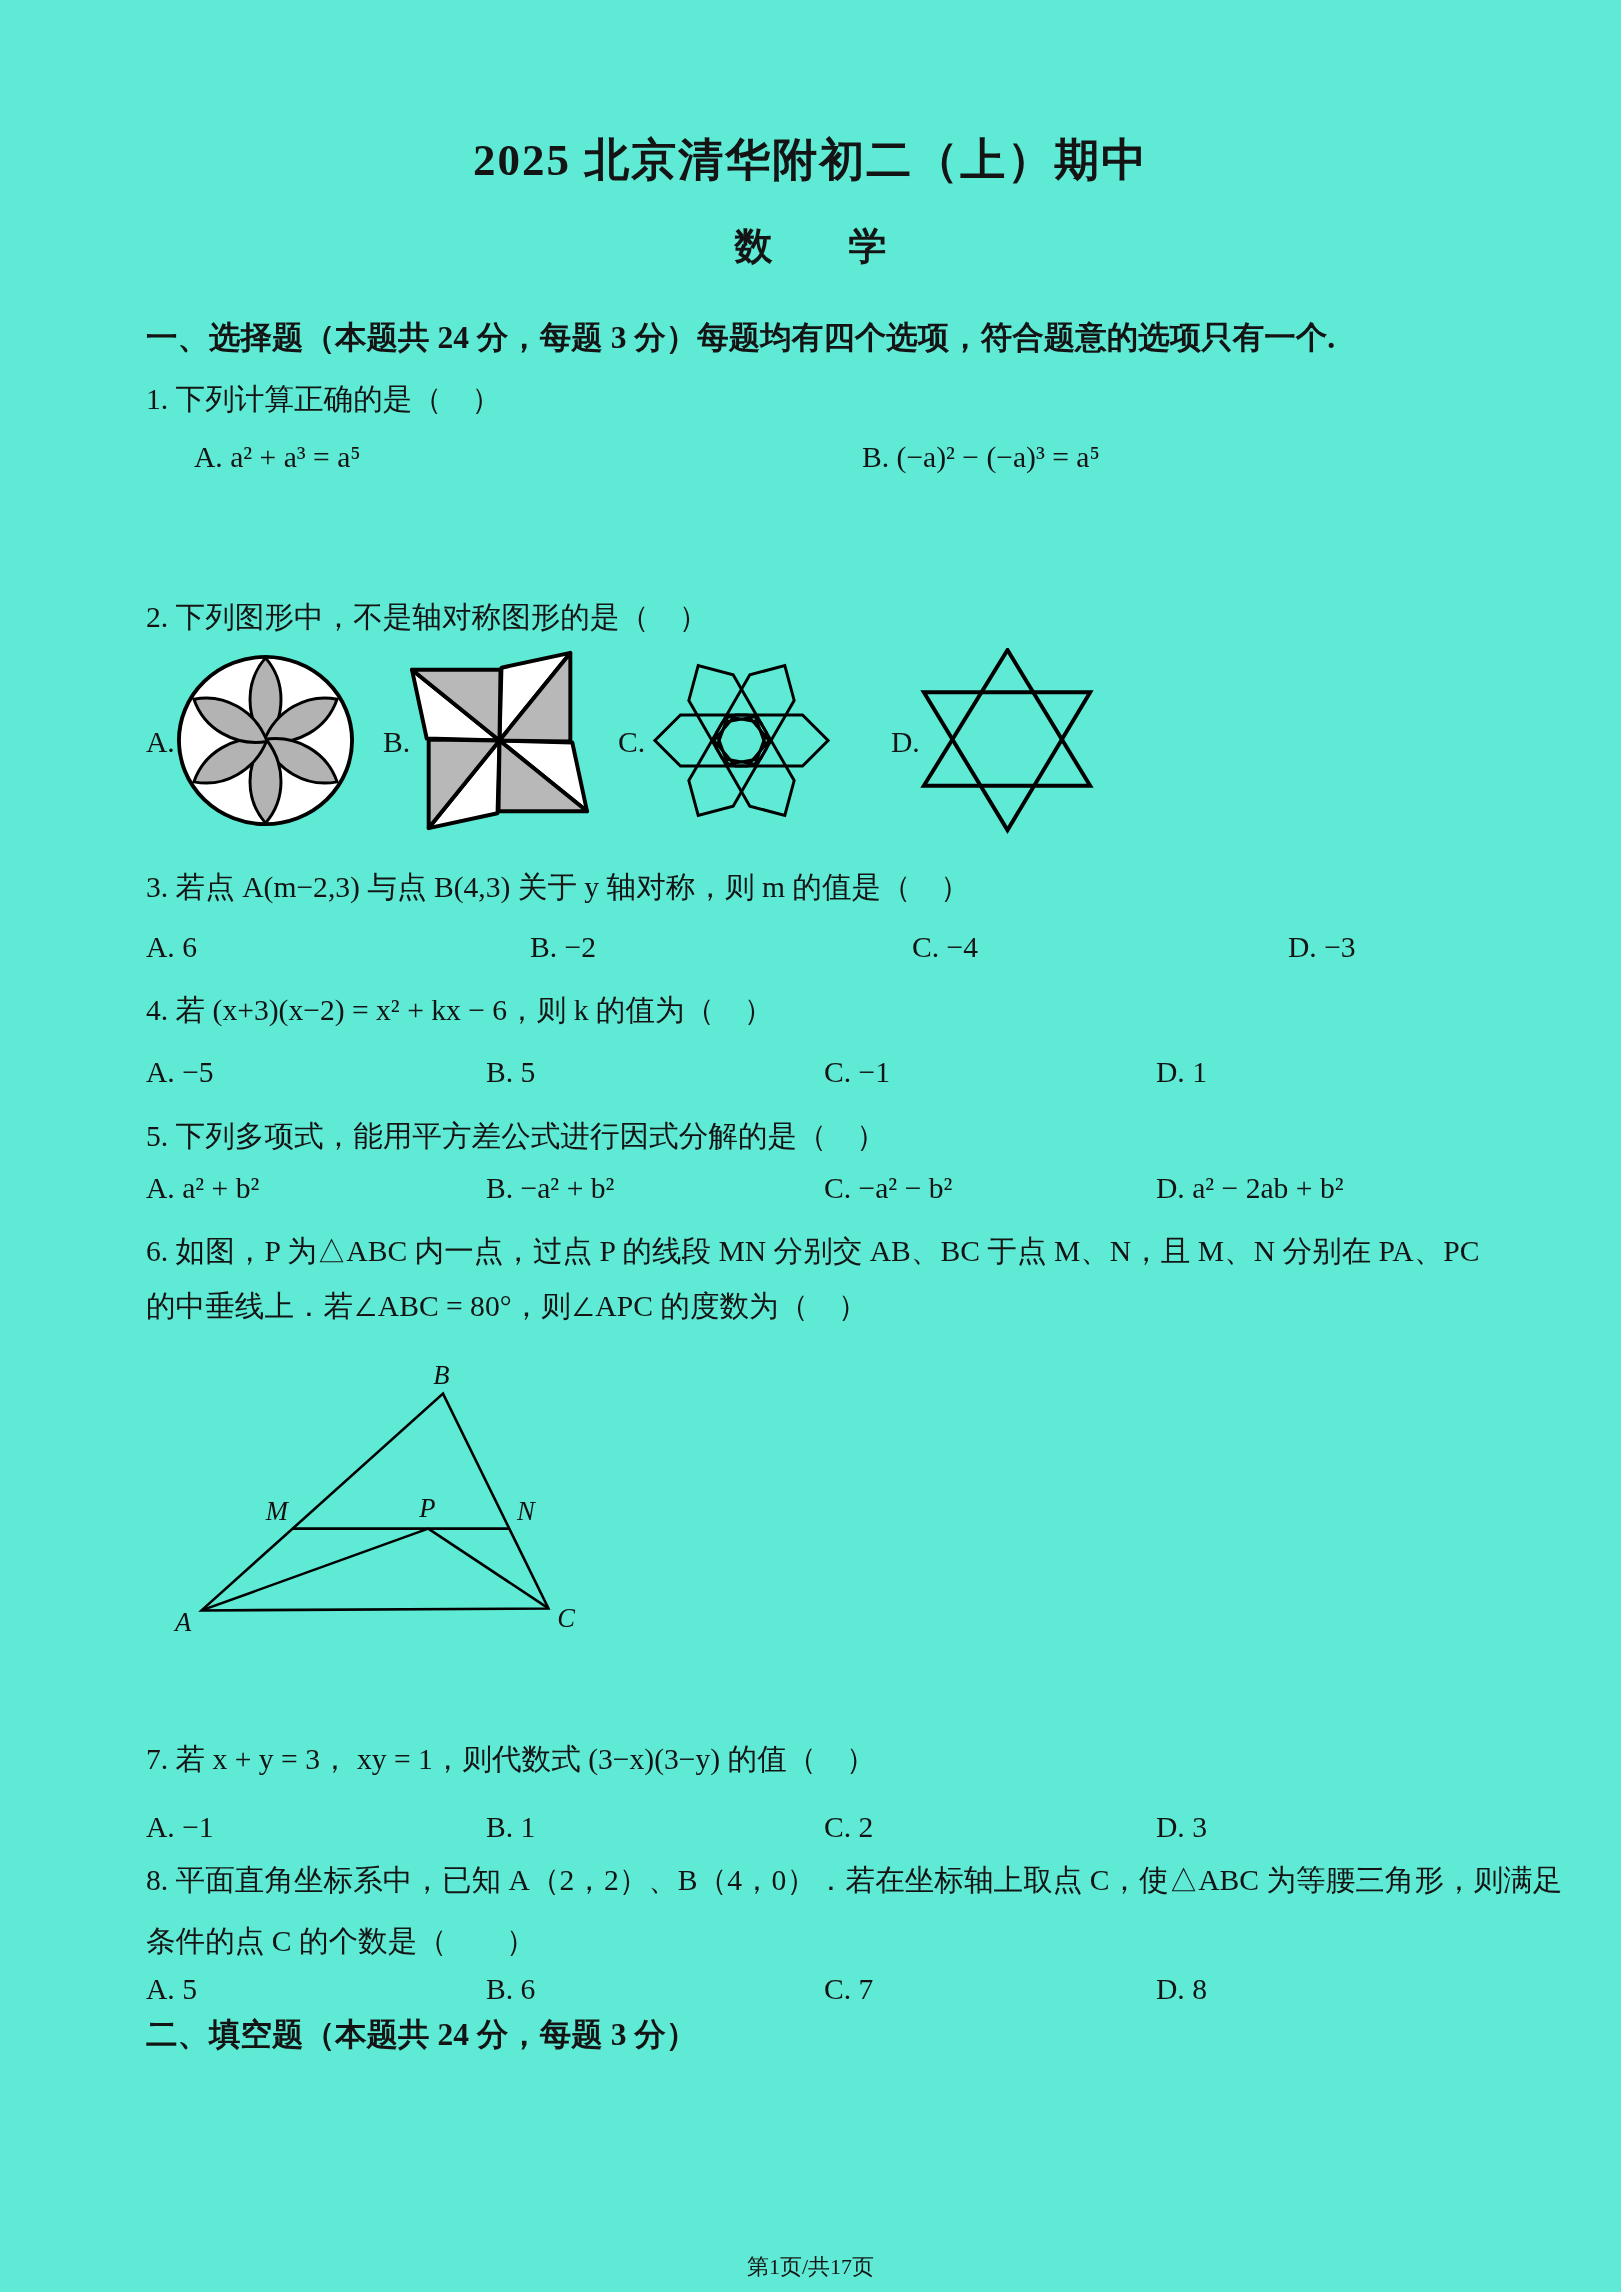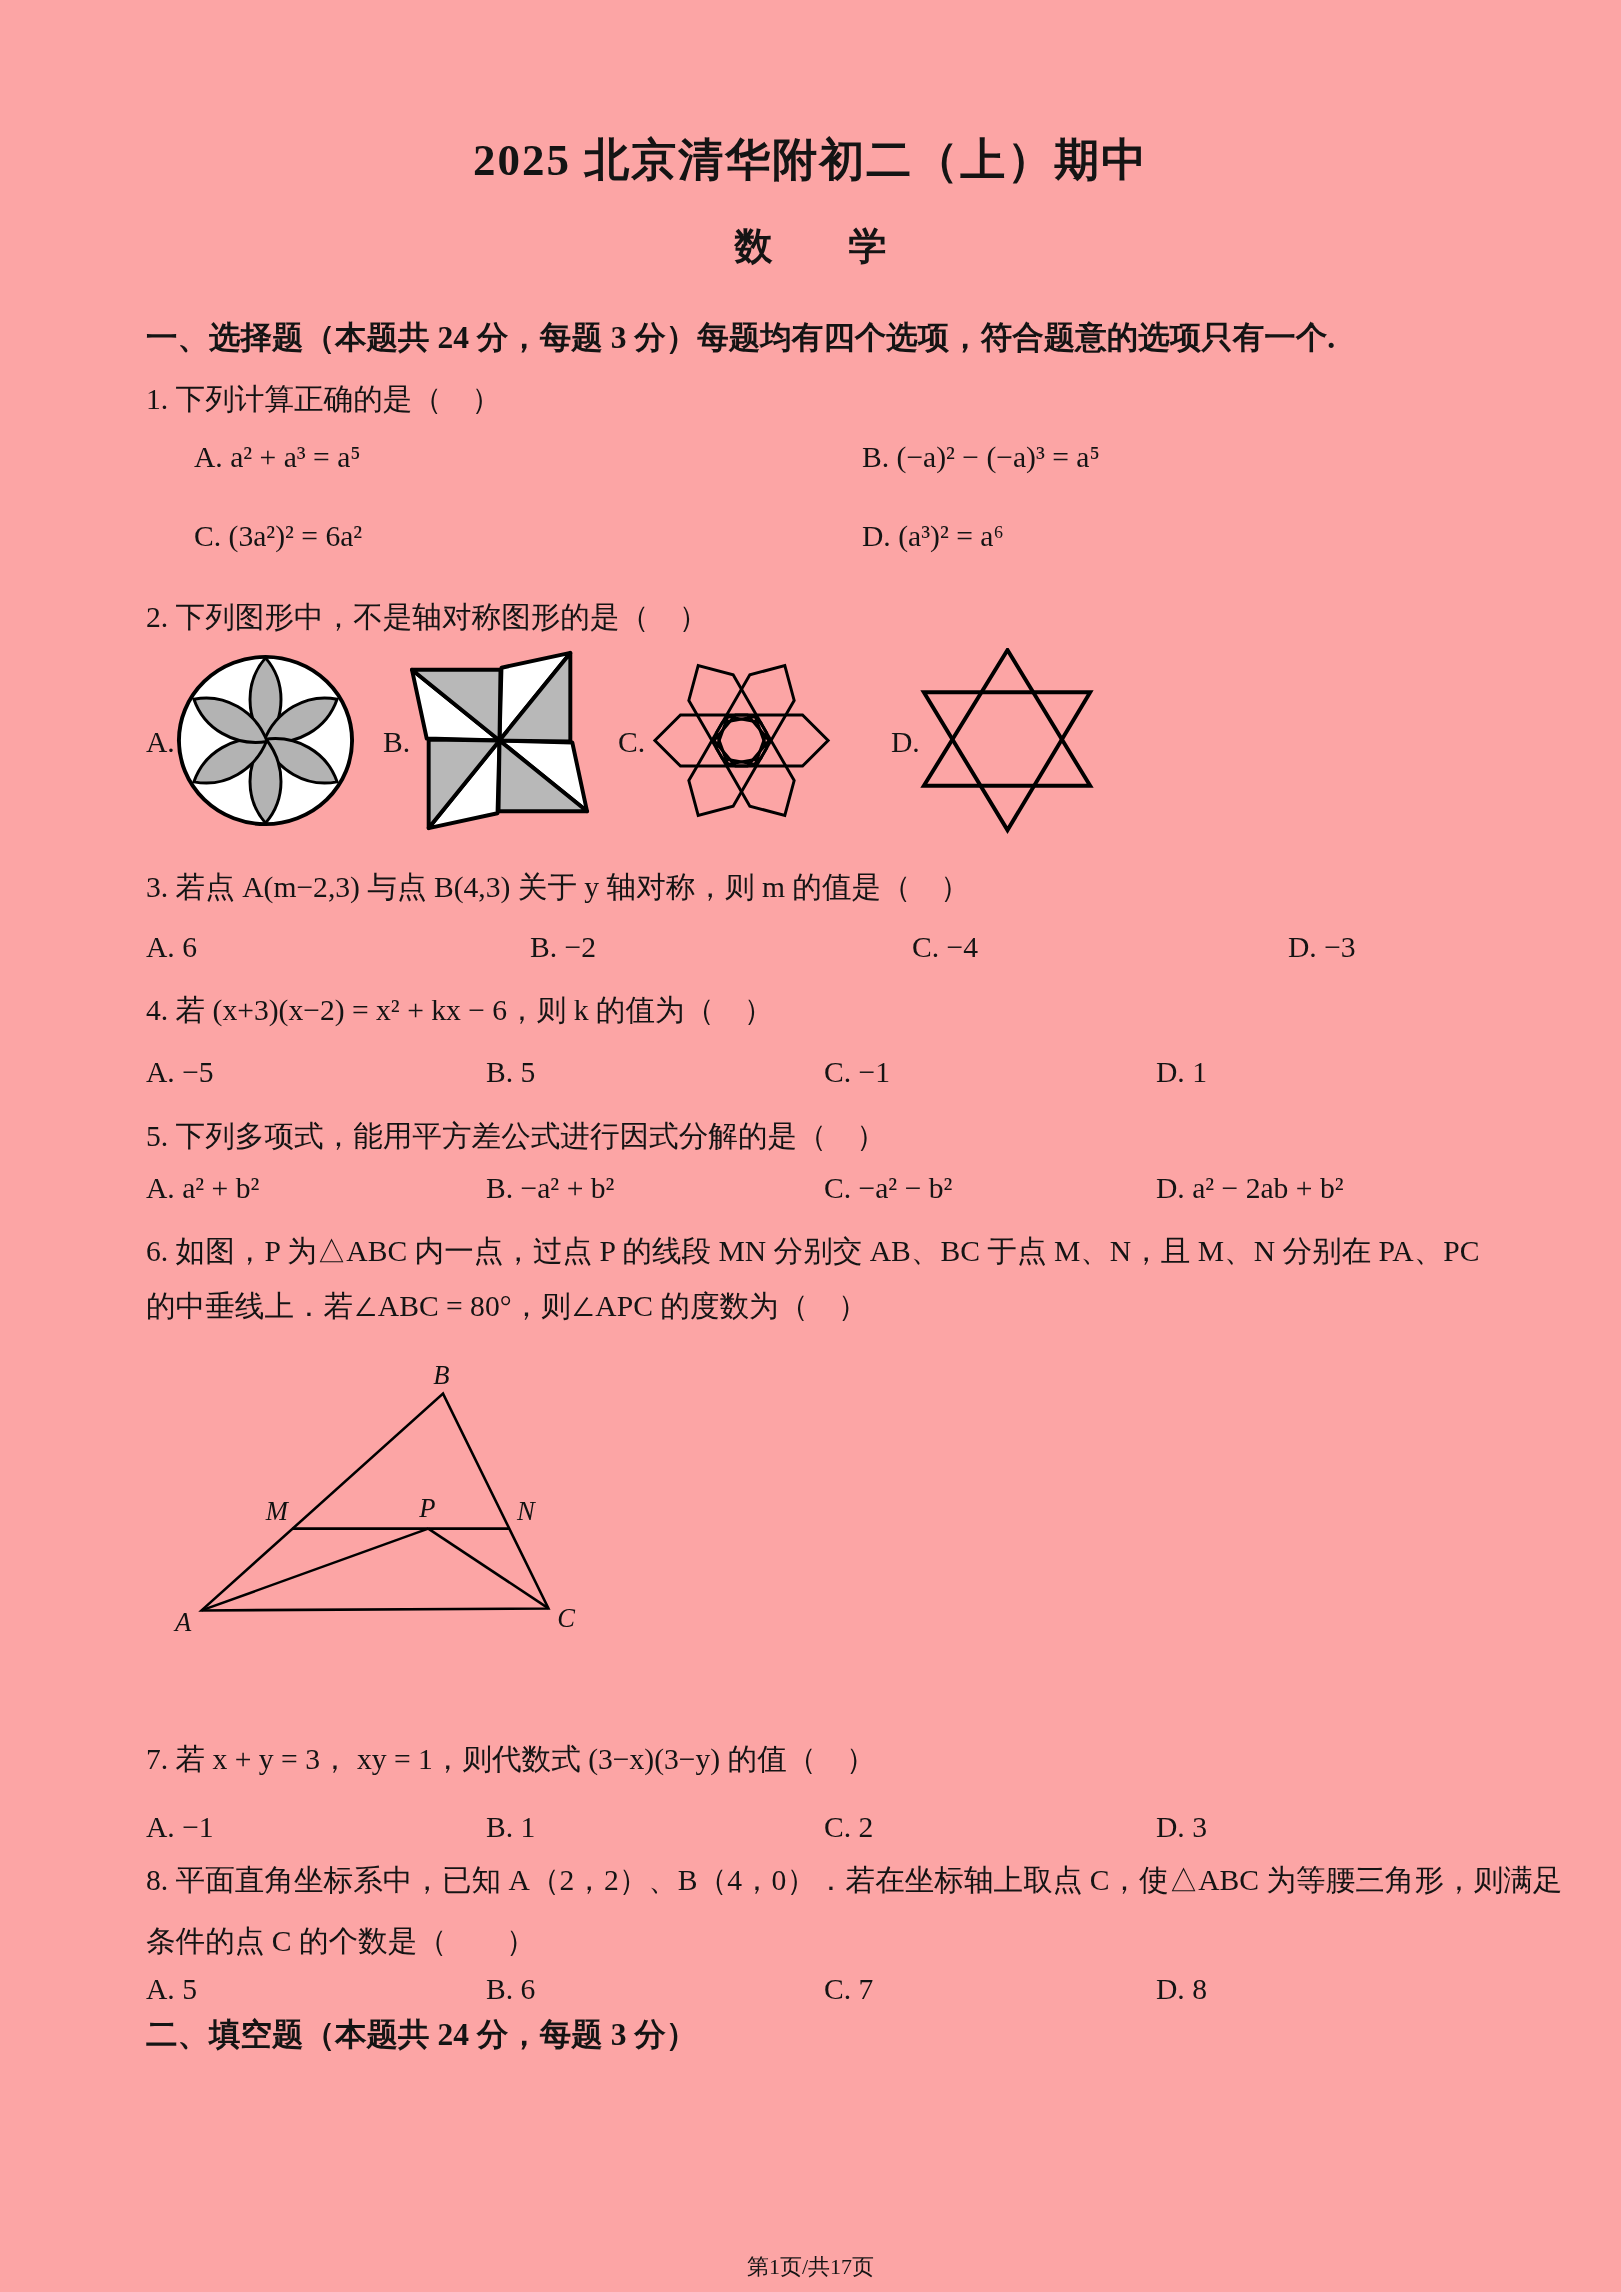--- a/index.html
+++ b/index.html
@@ -1,18 +1,18 @@
 <!DOCTYPE html>
 <html><head>
 <meta charset="utf-8">
 <style>
   * { margin:0; padding:0; box-sizing:border-box; }
   html,body { background:#ffffff; }
   .page {
-    position:relative; width:1621px; height:2292px; background:#fca5a5;
+    position:relative; width:1621px; height:2292px; background:#5eead4;
     font-family:"Liberation Serif", serif; color:#141414; overflow:hidden;
   }
   .abs { position:absolute; }
   .title { width:100%; text-align:center; font-size:45px; font-weight:700; letter-spacing:2px; }
   .subject { width:100%; text-align:center; font-size:38px; font-weight:700; }
   .sec-head { left:146px; font-size:31.5px; font-weight:700; white-space:nowrap; }
   .stem { left:146px; font-size:29.6px; white-space:nowrap; }
   .optrow { left:146px; width:1379px; display:grid; font-size:29.6px; }
   .optrow.four { grid-template-columns:340px 338px 332px auto; }
   .optrow.two  { grid-template-columns:668px auto;margin-left:48px; }
@@ -29,24 +29,20 @@
 
   <div class="abs title" style="top:130px;">2025 北京清华附初二（上）期中</div>
   <div class="abs subject" style="top:221px;">数　　学</div>
 
   <div class="abs sec-head" style="top:317px;">一、选择题（本题共 24 分，每题 3 分）每题均有四个选项，符合题意的选项只有一个.</div>
 
   <div class="abs stem" style="top:379px;">1. 下列计算正确的是（　）</div>
   <div class="abs optrow two" style="top:441px;">
     <div class="opt">A. a² + a³ = a⁵</div>
     <div class="opt">B. (−a)² − (−a)³ = a⁵</div>
-  </div>
-  <div class="abs optrow two" style="top:520px;">
-    <div class="opt">C. (3a²)² = 6a²</div>
-    <div class="opt">D. (a³)² = a⁶</div>
   </div>
 
   <div class="abs stem" style="top:597px;">2. 下列图形中，不是轴对称图形的是（　）</div>
 
   <div class="abs figlabel" style="left:146px;top:726px;">A.</div>
   <div class="abs figlabel" style="left:383px;top:726px;">B.</div>
   <div class="abs figlabel" style="left:618px;top:726px;">C.</div>
   <div class="abs figlabel" style="left:891px;top:726px;">D.</div>
 
   <svg class="abs" style="left:172px;top:650px;" width="187" height="182" viewBox="-95 -92 190 185">

